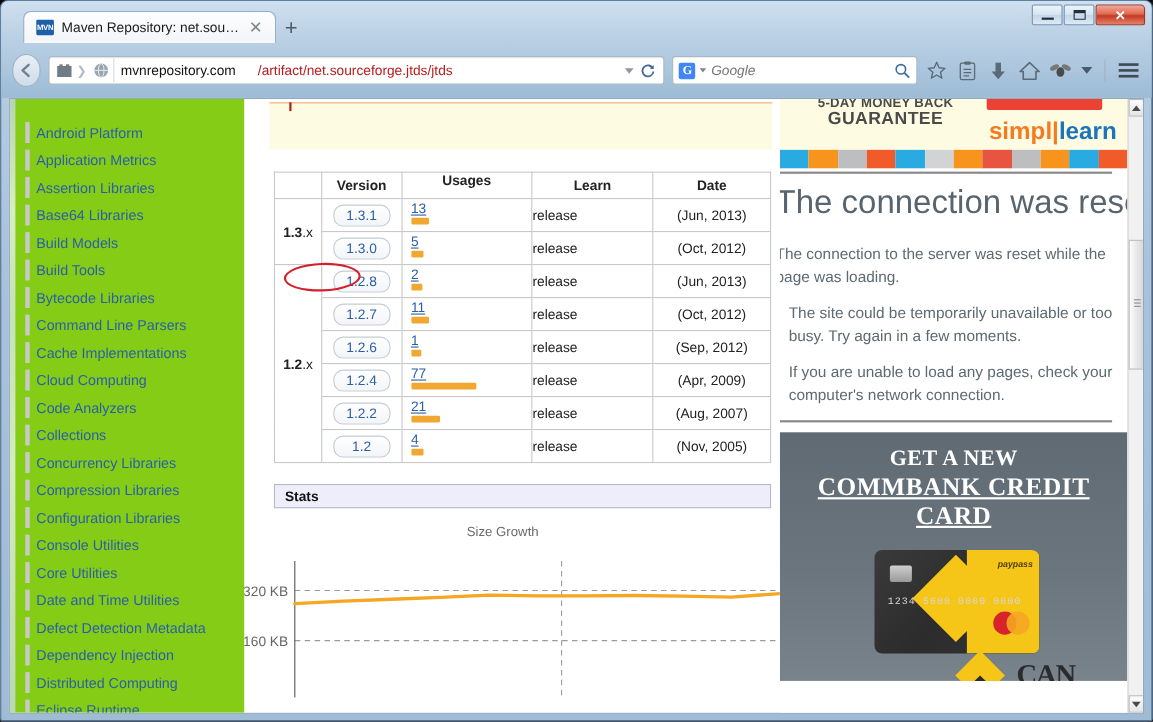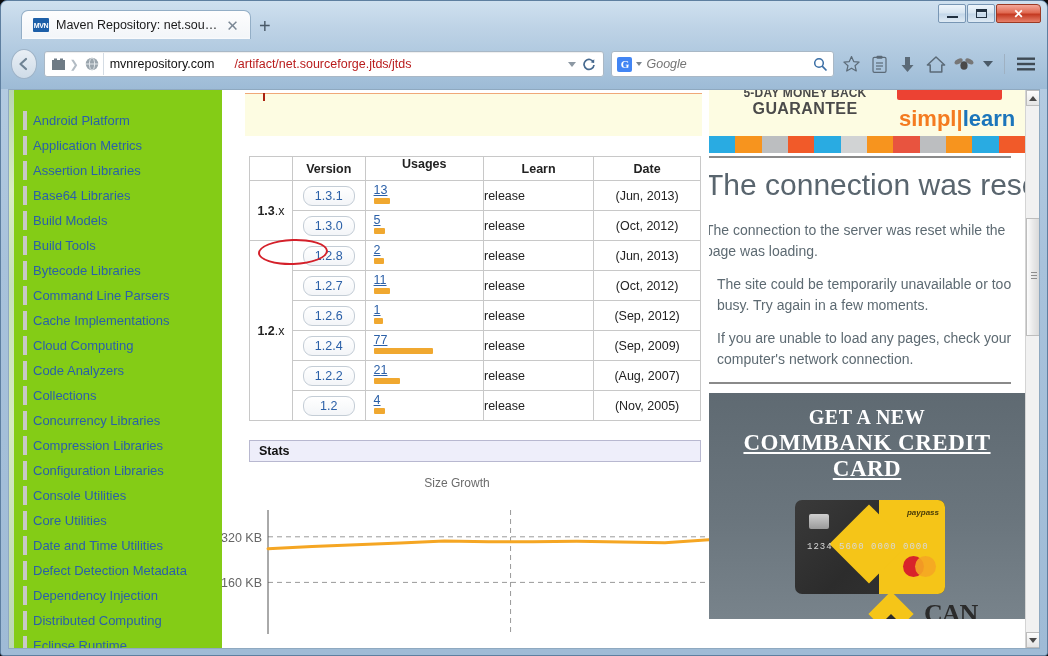--- a/index.html
+++ b/index.html
@@ -580,21 +580,21 @@
                 <td class="c-type">release</td>
                 <td class="c-date">(Sep, 2012)</td>
               </tr>
               <tr class="row">
                 <td class="c-ver"><a class="ver-pill">1.2.4</a></td>
                 <td class="c-usage">
                   <a class="usage-num">77</a>
                   <div class="usage-bar" style="width: 59px; background: rgb(240, 168, 48);"></div>
                 </td>
                 <td class="c-type">release</td>
-                <td class="c-date">(Sep, 2009)</td>
+                <td class="c-date">(Apr, 2009)</td>
               </tr>
               <tr class="row">
                 <td class="c-ver"><a class="ver-pill">1.2.2</a></td>
                 <td class="c-usage">
                   <a class="usage-num">21</a>
                   <div class="usage-bar" style="width: 26px; background: rgb(240, 168, 48);"></div>
                 </td>
                 <td class="c-type">release</td>
                 <td class="c-date">(Aug, 2007)</td>
               </tr>

